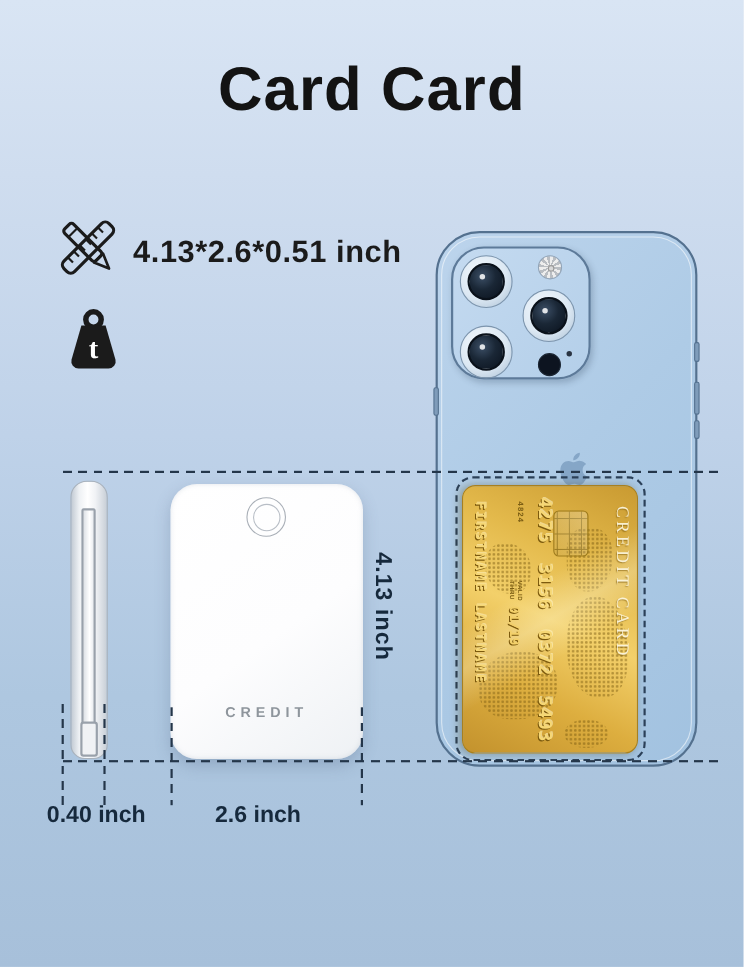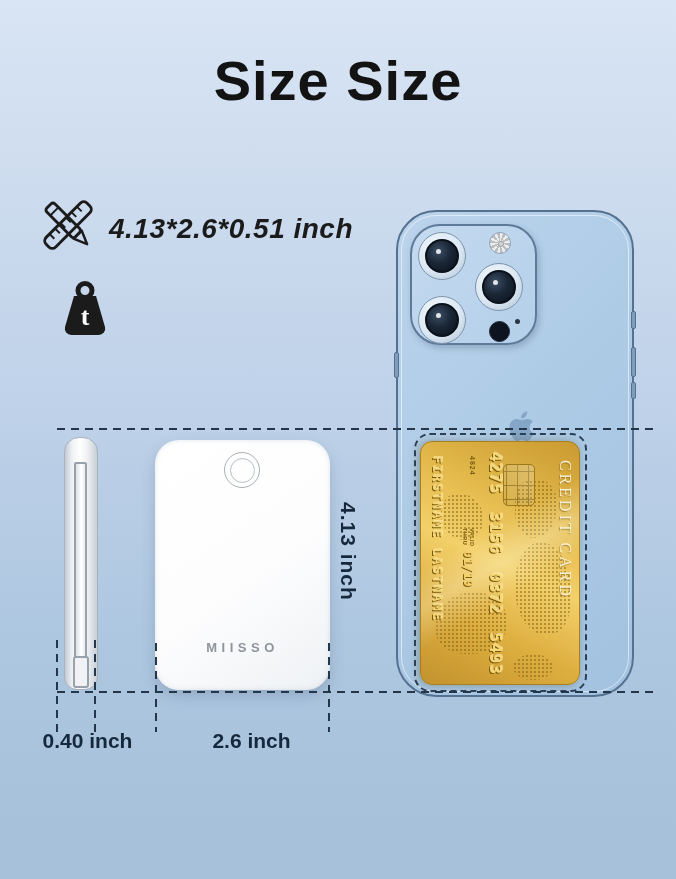--- a/index.html
+++ b/index.html
@@ -7,21 +7,21 @@
     position:relative;width:676px;height:879px;margin:0 auto;overflow:hidden;
     background:linear-gradient(180deg,#d9e5f4 0%,#cfddef 18%,#bfd2e9 45%,#aec7e0 72%,#a7c0da 100%);
   }
   
   .title{
     position:absolute;left:0;top:48px;width:100%;text-align:center;
     font-size:56px;font-weight:800;letter-spacing:1px;color:#131313;
   }
   
   .spec-row{position:absolute;display:flex;align-items:center;gap:13px;}
-  .spec-row.dim{left:40px;top:200px;height:58px;font-style:italic;}
+  .spec-row.dim{left:52px;top:200px;height:58px;}
   .spec-row.wt{left:60px;top:282px;height:56px;}
   .spec-text{font-size:28px;font-weight:700;color:#1b1b1b;letter-spacing:.5px;}
   
   .dash-h{position:absolute;height:2px;z-index:6;
     background:repeating-linear-gradient(90deg,#24364a 0 8px,transparent 8px 14px);}
   .dash-v{position:absolute;width:2px;z-index:6;
     background:repeating-linear-gradient(180deg,#24364a 0 8px,transparent 8px 14px);}
   .dim-label{position:absolute;font-size:21px;font-weight:700;color:#16293c;z-index:7;text-align:center;}
   .dim-label.vertical{writing-mode:vertical-rl;letter-spacing:1px;}
   
@@ -116,21 +116,21 @@
     border:2px solid #99a1ab;box-sizing:border-box;
     background:linear-gradient(90deg,#dde1e6 0%,#ffffff 60%,#e8ebef 100%);}
   .pb-side-plug{position:absolute;left:8px;top:218px;width:16px;height:32px;border-radius:3px;
     border:2px solid #99a1ab;box-sizing:border-box;background:#f0f2f5;}
 </style>
 </head>
 <body>
 
 <div class="canvas">
 
-  <div class="title">Size Size</div>
+  <div class="title">Card Card</div>
 
   <div class="spec-row dim">
     <span>
       <svg width="56" height="56" viewBox="0 0 58 56" fill="none">
         <g transform="rotate(45 29 26)">
           <rect x="22" y="-4" width="14" height="60" rx="5" stroke="#1b1b1b" stroke-width="3"></rect>
           <line x1="22" y1="6" x2="29" y2="6" stroke="#1b1b1b" stroke-width="2"></line>
           <line x1="22" y1="14" x2="29" y2="14" stroke="#1b1b1b" stroke-width="2"></line>
           <line x1="22" y1="22" x2="29" y2="22" stroke="#1b1b1b" stroke-width="2"></line>
           <line x1="22" y1="30" x2="29" y2="30" stroke="#1b1b1b" stroke-width="2"></line>
@@ -210,27 +210,27 @@
 
   <div class="pb-side">
     <div class="pb-side-slot"></div>
     <div class="pb-side-plug"></div>
   </div>
 
   <div class="pb-front">
     <div class="pb-button">
       <div class="pb-button-inner"></div>
     </div>
-    <div class="pb-brand">MIISSO</div>
+    <div class="pb-brand">CREDIT</div>
   </div>
 
   <div class="dash-h" style="left:57px;top:428px;width:598px;"></div>
   <div class="dash-h" style="left:57px;top:691px;width:598px;"></div>
   <div class="dash-v" style="left:56px;top:640px;height:92px;"></div>
   <div class="dash-v" style="left:94px;top:640px;height:92px;"></div>
   <div class="dash-v" style="left:155px;top:643px;height:89px;"></div>
   <div class="dash-v" style="left:328px;top:643px;height:89px;"></div>
 
   <div class="dim-label vertical" style="left:336px;top:502px;">4.13 inch</div>
   <div class="dim-label" style="left:30px;top:729px;width:115px;">0.40 inch</div>
-  <div class="dim-label" style="left:184px;top:729px;width:135px;">2.6 inch</div>
+  <div class="dim-label" style="left:167px;top:729px;width:135px;">2.6 inch</div>
 
 </div>
 
 </body></html>

